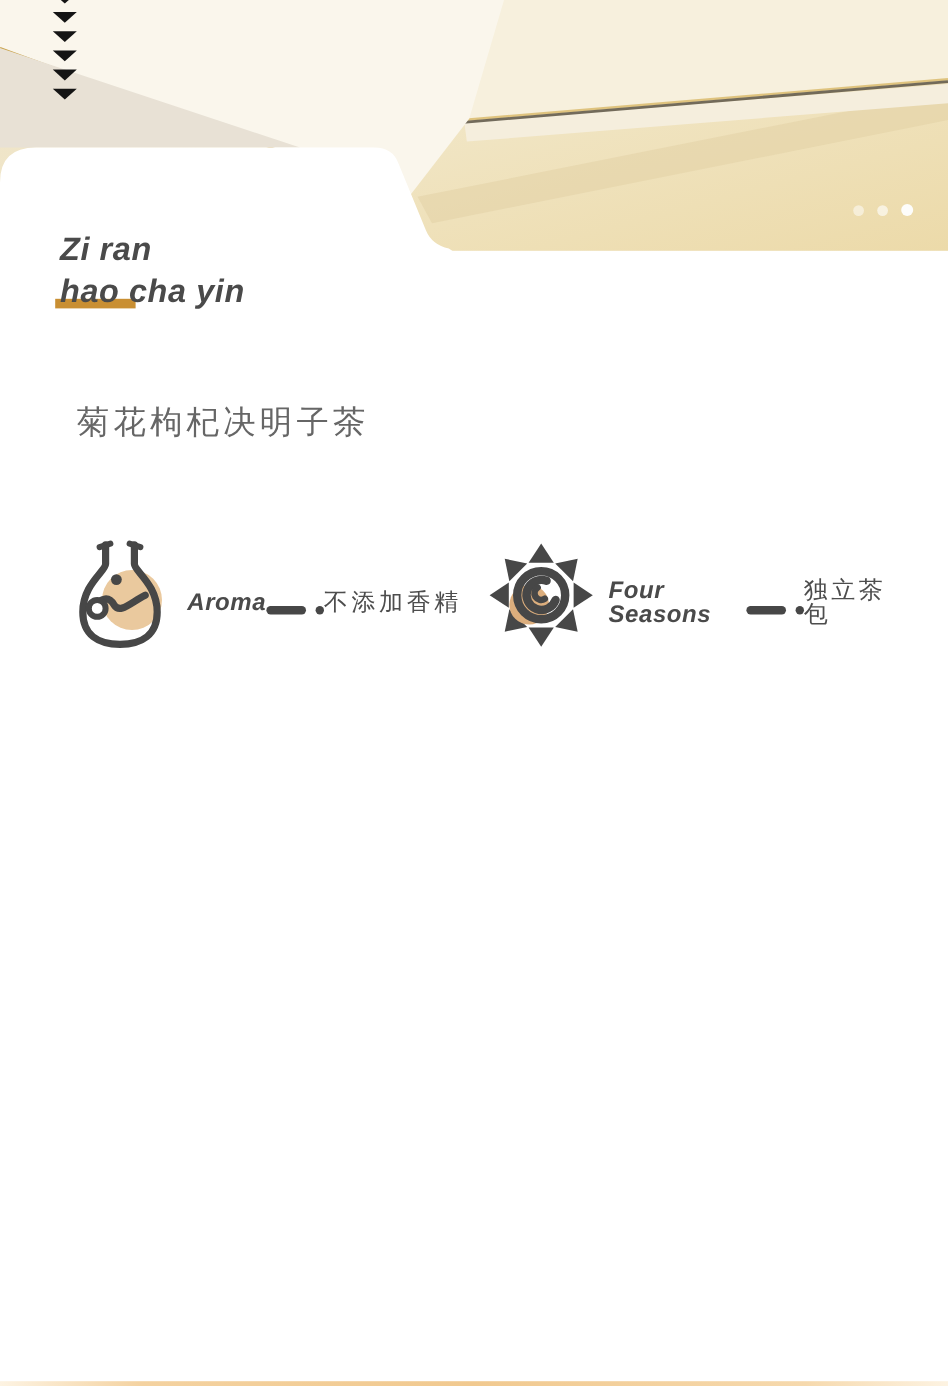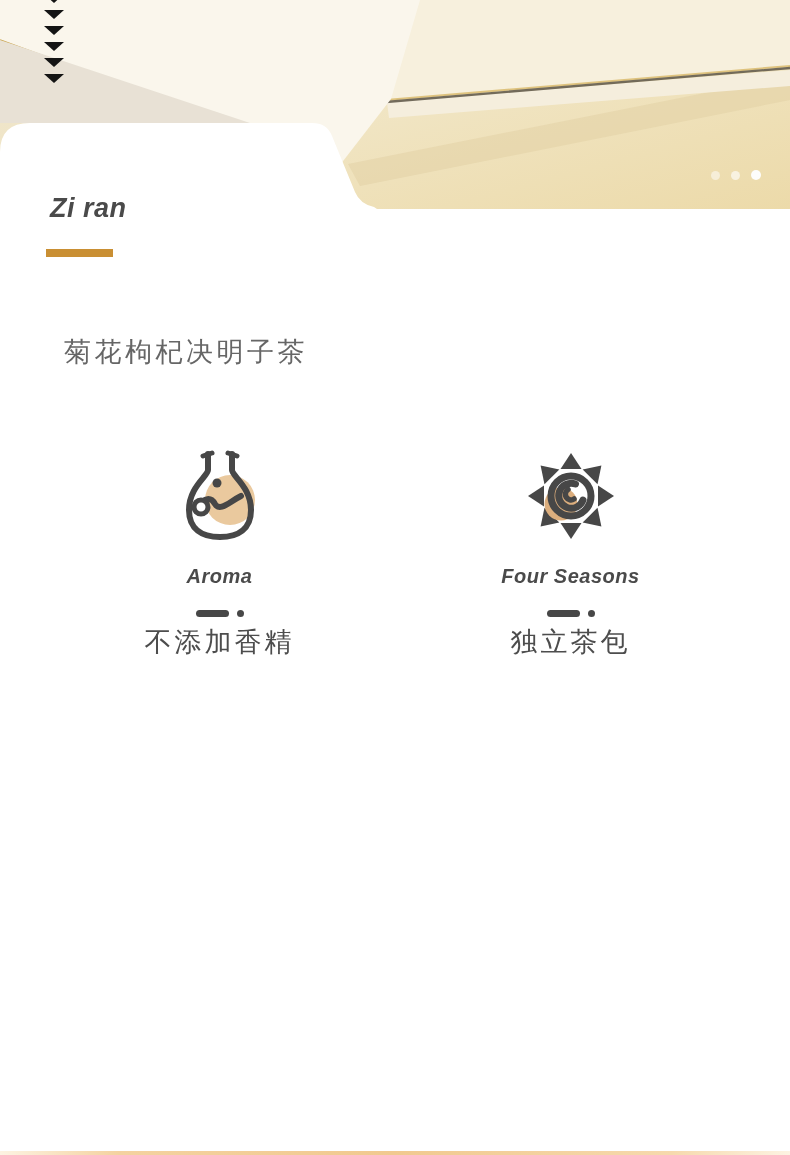--- a/index.html
+++ b/index.html
@@ -32,29 +32,29 @@
   .brand-underline{position:absolute;left:-4px;top:58px;width:67px;height:8px;z-index:1;
     background:var(--brand-underline,#c98f33);}
 
   .product-title{position:absolute;left:48px;top:318px;margin:16px;z-index:3;
     font-weight:400;font-size:27px;letter-spacing:3.5px;
     color:var(--title-gray,#666);}
 
   
   .features{position:absolute;left:44px;top:438px;width:702px;z-index:3;
     display:grid;grid-template-columns:1fr 1fr;row-gap:100px;}
-  .feature{display:flex;flex-direction:column;align-items:center;}
+  .feature{display:flex;flex-direction:row;align-items:center;}
   .icon-wrap{height:116px;display:flex;align-items:center;justify-content:center;}
   .feature-label{margin-top:12px;
     font:italic 700 20px/1 "Liberation Sans",sans-serif;
     color:var(--text-primary,#454545);letter-spacing:.5px;}
   .divider{margin-top:24px;display:flex;align-items:center;gap:8px;}
   .divider .dash{width:33px;height:7px;border-radius:4px;background:var(--icon-stroke,#4a4a4a);}
   .divider .dotmark{width:7px;height:7px;border-radius:50%;background:var(--icon-stroke,#4a4a4a);}
-  .feature-text{margin-top:12px;font-size:27px;line-height:1;letter-spacing:3px;
+  .feature-text{margin-top:12px;font-size:20px;line-height:1;letter-spacing:3px;
     color:#4d4d4d;}
 
   
   .ico{display:block;}
   .ico .stk{fill:none;stroke:var(--icon-stroke,#474747);stroke-linecap:round;stroke-linejoin:round;}
   .ico .fil{fill:var(--icon-stroke,#474747);}
   .ico .tan{fill:var(--accent-tan,#eac99e);}
   .ico .suntan{fill:var(--sun-tan,#dcae7d);}
   .ico-mug{margin-left:14px;}
 
@@ -107,20 +107,21 @@
       <span class="dot-ind mid"></span>
       <span class="dot-ind active"></span>
     </div>
   </div>
 
   <div class="card"></div>
 
   <div class="brand">
     <div class="brand-underline"></div>
     <div class="brand-line">Zi ran</div>
+    <div class="brand-line">hao cha yin</div>
   </div>
 
   <h1 class="product-title">菊花枸杞决明子茶</h1>
 
   <div class="features">
 
     <div class="feature">
       <div class="icon-wrap">
         <svg class="ico" width="112" height="112" viewBox="0 0 112 112">
           <circle class="tan" cx="66" cy="60" r="25"></circle>

